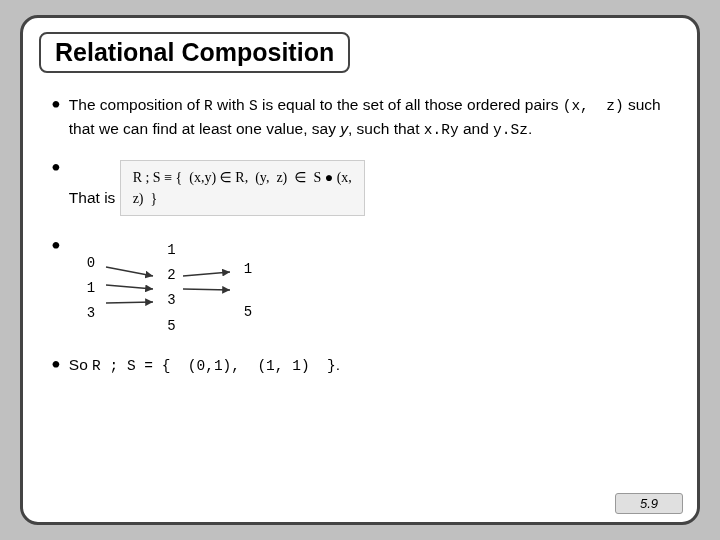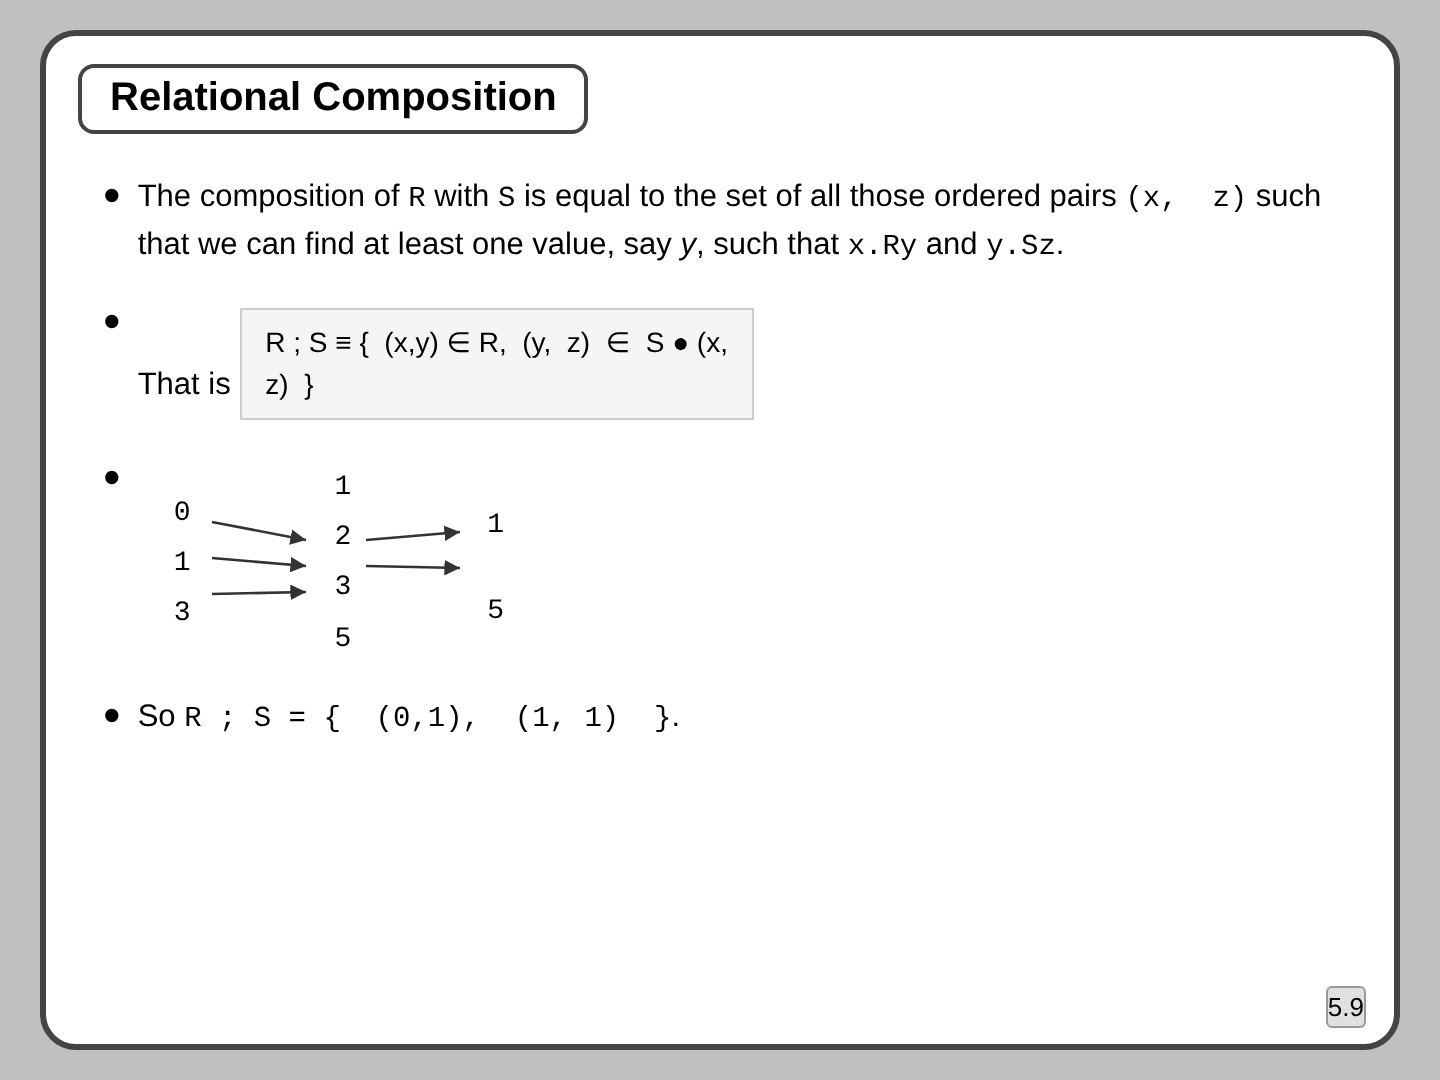--- a/index.html
+++ b/index.html
@@ -25,21 +25,21 @@
       overflow: hidden;
     }
 
     .slide-title {
       background: #ffffff;
       border: 2.5px solid #444;
       border-radius: 8px;
       display: inline-block;
       padding: 4px 14px;
       margin: 14px 0 0 16px;
-      font-size: 20px;
+      font-size: 25px;
       font-weight: bold;
       font-family: Arial, sans-serif;
     }
 
     .slide-content {
       padding: 10px 28px 10px 28px;
     }
 
     .bullet-section {
       display: flex;
@@ -53,21 +53,21 @@
       line-height: 1.55;
       font-family: Arial, sans-serif;
     }
 
     code, .mono {
       font-family: 'Courier New', Courier, monospace;
       font-size: 14.5px;
     }
 
     .code-block {
-      font-family: Liberation Sans, sans-serif;
+      font-family: Liberation Serif, serif;
       font-size: 14px;
       background: #f5f5f5;
       border: 1px solid #ccc;
       padding: 6px 12px;
       margin: 4px 0 4px 0;
       display: inline-block;
       line-height: 1.5;
     }
 
     .diagram-area {
@@ -100,24 +100,25 @@
     .arrows-svg {
       margin: 0 2px;
     }
 
     .page-number {
       position: absolute;
       bottom: 8px;
       right: 14px;
       background: #e0e0e0;
       border: 1px solid #999;
-      padding: 2px 0;
+      padding: 2px 24px;
       font-size: 13px;
       font-family: Arial, sans-serif;
       border-radius: 3px;
+      font-style: italic;
     }
 
     .bullet-dot {
       font-size: 28px;
       line-height: 1;
       margin-right: 8px;
       flex-shrink: 0;
       margin-top: -2px;
     }
   </style>

